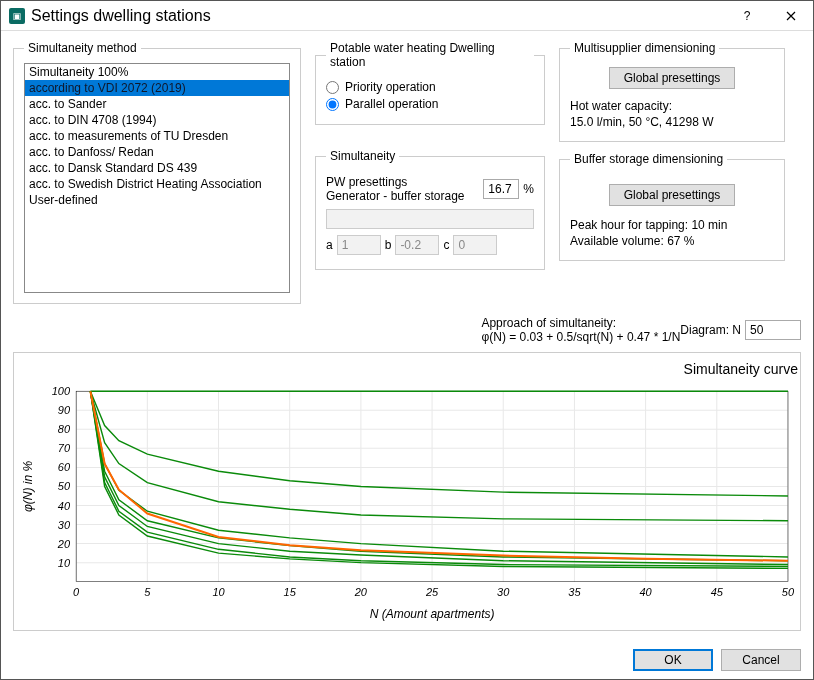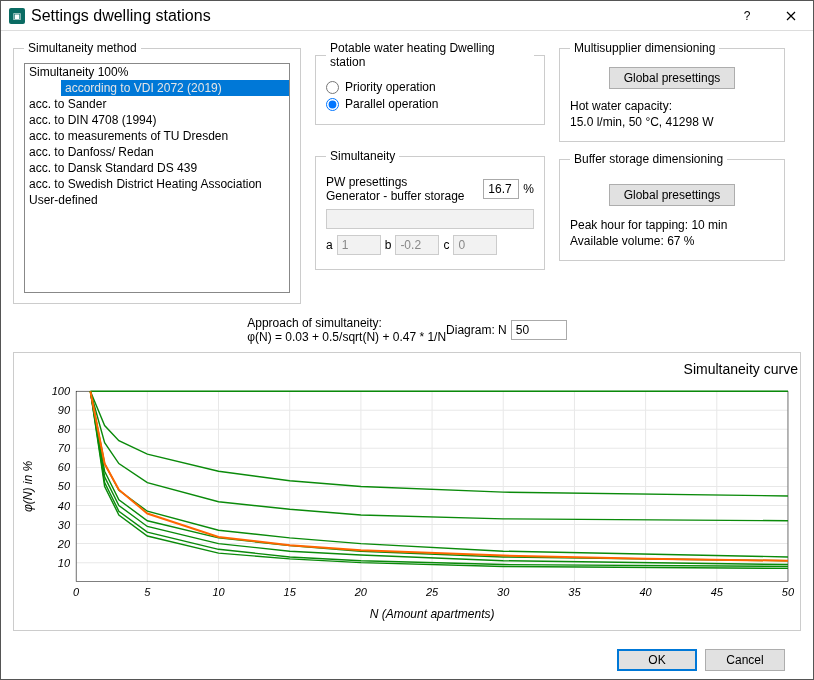--- a/index.html
+++ b/index.html
@@ -11,34 +11,34 @@
   .titlebar .tbtn { width: 44px; height: 30px; display: flex; align-items: center; justify-content: center; cursor: default; }
   .content { flex: 1; padding: 10px 12px; display: flex; flex-direction: column; gap: 8px; overflow:hidden;}
   .top-row { display: flex; gap: 14px; }
   .col-left { width: 288px; display:flex; flex-direction:column; }
   .col-mid { width: 230px; display:flex; flex-direction:column; gap:24px;}
   .col-right { width: 226px; display:flex; flex-direction:column; gap:10px;}
   fieldset { border: 1px solid #ccc; padding: 8px 10px 10px 10px; margin: 0; }
   legend { font-size: 12px; padding: 0 4px; }
   .listbox { border: 1px solid #888; height: 230px; overflow: auto; width: 100%; background:#fff;}
   .listbox .item { padding: 1px 4px; cursor: default; white-space:nowrap;}
-  .listbox .item.selected { background: #0078d7; color: #e5e5e5; margin-left: 36px; }
+  .listbox .item.selected { background: #0078d7; color: #0f172a; }
   .radio-row, .check-row { display: flex; align-items: flex-start; gap: 6px; margin: 3px 0; }
   .radio-row input, .check-row input { margin: 1px 0 0 0; }
   .info-line { margin: 2px 0; }
   .btn { border: 1px solid #adadad; background: #e1e1e1; padding: 3px 14px; cursor: default; font-family:inherit; font-size:12px;text-align:center;}
   .btn.primary { border: 2px solid #0078d7; padding: 2px 13px; }
   input[type=text] { border: 1px solid #aaa; padding: 2px 4px; font-family:inherit; font-size:12px; }
   .disabled-input { background: #f2f2f2; color:#888; border:1px solid #ccc; padding:2px 4px; width:44px; display:inline-block;}
   .field-row { display:flex; align-items:center; gap:4px; margin:4px 0;}
-  .bottom-bar { display:flex; justify-content:flex-end; gap:8px; padding:8px 28px; }
+  .bottom-bar { display:flex; justify-content:flex-end; gap:8px; padding:8px 12px; }
   .chart-wrap { border:1px solid #ccc; padding:2px; flex:1; display:flex; flex-direction:column;}
   .chart-title { text-align:right; font-size:14px; padding:6px 0 2px 0;}
   .chart-svg { flex:1; }
-  .approach-row { display:flex; align-items:flex-end; justify-content:center; margin-top:4px;}
+  .approach-row { display:flex; align-items:flex-end; justify-content:flex-end; margin-top:4px;}
 </style>
 </head>
 <body>
 
 <div class="window">
   <div class="titlebar">
     <div class="icon">▣</div>
     <div class="title">Settings dwelling stations</div>
     <div class="tbtn">?</div>
     <div class="tbtn">

